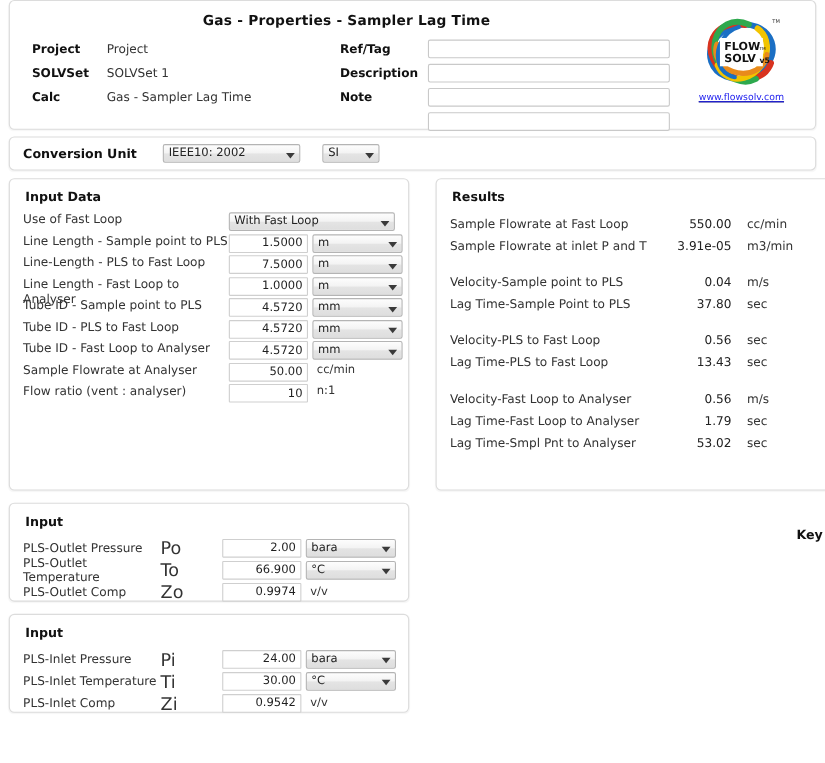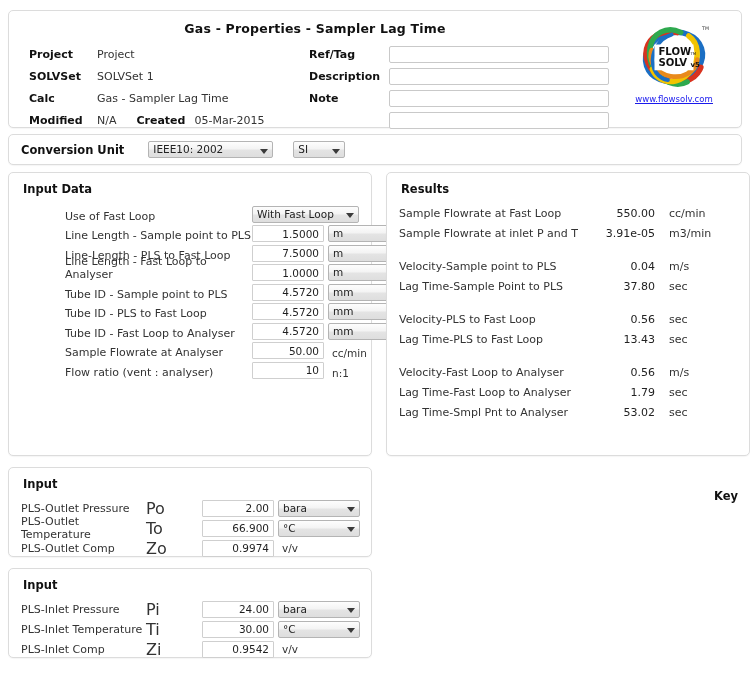--- a/index.html
+++ b/index.html
@@ -5,21 +5,21 @@
   * { box-sizing: border-box; }
   html, body {
     margin: 0; padding: 0;
     width: 750px; height: 694px;
     background: #ffffff;
     font-family: "DejaVu Sans", "Liberation Sans", sans-serif;
     font-size: 11px;
     color: #1a1a1a;
     overflow: hidden;
   }
-  .page { position: relative; width: 750px; height: 694px; padding: 10px 8px; }
+  .page { position: relative; width: 750px; height: 694px; padding: 0 8px; }
 
   .panel {
     background: #ffffff;
     border: 1px solid #dcdcdc;
     border-radius: 5px;
     box-shadow: 0 1px 1px rgba(0,0,0,0.04);
     position: relative;
   }
 
   
@@ -94,28 +94,28 @@
     width: 0; height: 0;
     margin-top: -1px;
     border-left: 4px solid transparent;
     border-right: 4px solid transparent;
     border-top: 5px solid #3a3a3a;
   }
   .sel.w-conv1 { width: 125px; }
   .sel.w-conv2 { width: 52px; margin-left: 8px; }
 
   
-  .cols { display: flex; gap: 14px; margin-top: 7px; }
+  .cols { display: flex; gap: 24px; margin-top: 7px; }
   .col { width: 364px; flex: 0 0 364px; }
 
   .pbox { padding: 9px 12px 10px 12px; }
   .pbox-title { font-weight: bold; font-size: 11.5px; margin: 0 0 7px 2px; color: #111; }
 
   
-  .irow { display: flex; align-items: flex-end; height: 19.5px; margin-left: 44px; }
+  .irow { display: flex; align-items: flex-start; height: 19.5px; }
   .irow .lab { font-size: 11px; color: #333; width: 187px; flex: 0 0 187px; }
   .num {
     width: 72px; flex: 0 0 72px;
     height: 17px;
     border: 1px solid #cfcfcf;
     background: #ffffff;
     border-radius: 1px;
     font-family: inherit;
     font-size: 10.5px;
     text-align: right;
@@ -159,26 +159,20 @@
           <span class="meta-lbl">Project</span>
           <span class="meta-val">Project</span>
         </div>
         <div class="meta-row">
           <span class="meta-lbl">SOLVSet</span>
           <span class="meta-val">SOLVSet 1</span>
         </div>
         <div class="meta-row">
           <span class="meta-lbl">Calc</span>
           <span class="meta-val">Gas - Sampler Lag Time</span>
-        </div>
-        <div class="meta-row">
-          <span class="meta-lbl">Modified</span>
-          <span class="meta-val">N/A</span>
-          <span class="meta-lbl2">Created</span>
-          <span class="meta-val">05-Mar-2015</span>
         </div>
       </div>
 
       <div class="hdr-mid">
         <div class="fld-row">
           <span class="fld-lbl">Ref/Tag</span>
           <input class="txtinput" type="text" value="" style="">
         </div>
         <div class="fld-row">
           <span class="fld-lbl">Description</span>

